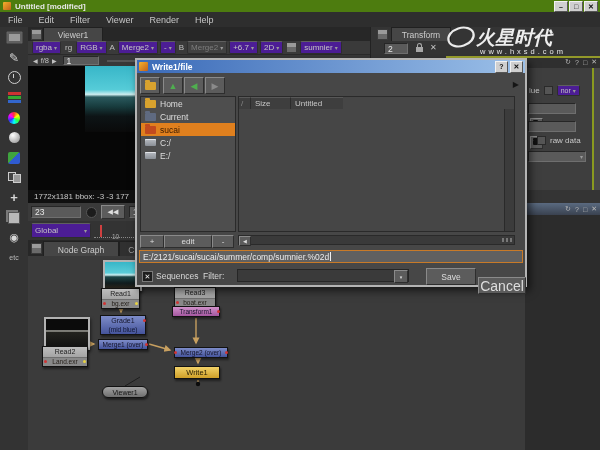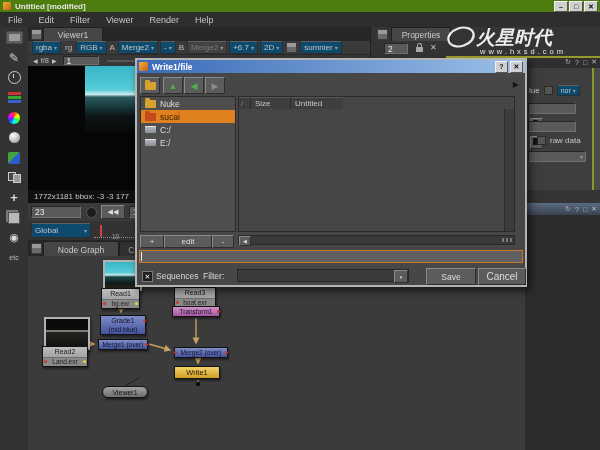--- a/index.html
+++ b/index.html
@@ -1,21 +1,21 @@
 <!DOCTYPE html>
 <html><head>
 <meta charset="utf-8">
 <style>
   html,body{margin:0;padding:0}
   body{width:600px;height:450px;position:relative;overflow:hidden;background:#323232;
        font-family:"Liberation Sans",sans-serif;-webkit-font-smoothing:antialiased}
   .abs{position:absolute}
   .lbl{font-size:8px;color:#c0c0c0}
   .seg{display:inline-flex;align-items:center;height:11px;margin:1px 1px;padding:0 3px;
-       background:#0c4a6e;border:1px solid #2e2e2e;border-top-color:#5f5f5f;
+       background:#4c1d95;border:1px solid #2e2e2e;border-top-color:#5f5f5f;
        font-size:8px;color:#c4c4c4;border-radius:2px;white-space:nowrap}
   .seg.dim{color:#7d7d7d;background:#424242}
   .caret{font-size:6px;margin-left:2px;color:#9a9a9a}
   .btn3d{background:#5c5c5c;border:1px solid #2e2e2e;border-top-color:#8a8a8a;border-left-color:#8a8a8a;
          color:#dedede;font-size:8px;display:flex;align-items:center;justify-content:center}
   .sunken{background:#5a5a5a;border:1px solid #262626;border-bottom-color:#6f6f6f;border-right-color:#6f6f6f;
           color:#e8e8e8;font-size:8.5px;display:flex;align-items:center;padding-left:3px;box-sizing:border-box}
   .tab{display:flex;align-items:center;justify-content:center;font-size:8.5px;color:#cccccc;
        background:#464646;border:1px solid #202020;border-bottom:none}
   .pane-icon{width:9px;height:9px;background:linear-gradient(180deg,#9a9a9a 50%,#6a6a6a 50%);
@@ -313,21 +313,21 @@
 
     <div class="node n-viewer" style="left:74px;top:130px;width:46px;height:12px">
       <span class="nl" style="line-height:11px;height:11px">Viewer1</span>
     </div>
   </div>
 </div>
 
 <div class="abs" style="left:370px;top:27px;width:230px;height:31px;background:#343434;border-left:1px solid #222">
   <div class="pane-icon abs" style="left:6px;top:2px"></div>
   <div class="tab abs" style="left:20px;top:0;width:58px;height:13px">
-    <span>Properties</span>
+    <span>Transform</span>
   </div>
   <div class="sunken abs" style="left:13px;top:16px;width:24px;height:11px">
     <span>2</span>
   </div>
   <div class="minilock abs" style="left:45px;top:17px"></div>
   <span class="abs" style="left:59px;top:16px;font-size:8px;color:#c4c4c4">✕</span>
 </div>
 
 <div class="abs" style="left:525px;top:27px;width:75px;height:423px;background:#343434">
 
@@ -416,21 +416,25 @@
     </div>
     <div class="btn3d abs" style="left:68px;top:1px;width:18px;height:15px;color:#8a8a8a;font-size:9px">
       <span>▶</span>
     </div>
     <span class="abs" style="right:6px;top:4px;font-size:8px;color:#151515">▶</span>
   </div>
 
   <div class="abs" style="left:3px;top:36px;width:96px;height:136px;background:#4e4e4e;border:1px solid #2a2a2a;box-sizing:border-box">
     <div class="fav-row">
         <div class="fold f-yellow"></div>
-        <span>Nuke</span>
+        <span>Home</span>
+      </div>
+    <div class="fav-row">
+        <div class="fold f-dark"></div>
+        <span>Current</span>
       </div>
     <div class="fav-row sel">
         <div class="fold f-red"></div>
         <span>sucai</span>
       </div>
     <div class="fav-row">
         <div class="drive"></div>
         <span>C:/</span>
       </div>
     <div class="fav-row">
@@ -466,35 +470,36 @@
   </div>
 
   <div class="abs" style="left:101px;top:175px;width:277px;height:10px;background:#3a3a3a;border:1px solid #2a2a2a;box-sizing:border-box">
     <div class="btn3d abs" style="left:0;top:0;width:10px;height:8px;font-size:5px">
       <span>◀</span>
     </div>
     <div class="abs" style="right:2px;top:2px;width:10px;height:4px;background:repeating-linear-gradient(90deg,#777 0 2px,#3a3a3a 2px 4px)"></div>
   </div>
 
   <div class="abs" style="left:2px;top:190px;width:384px;height:13px;background:#606060;border:1px solid #c87a28;box-sizing:border-box;display:flex;align-items:center">
+    <span style="font-size:8.5px;color:#ececec;padding-left:3px;white-space:nowrap">E:/2121/sucai/sucai/summer/comp/sumnier.%02d</span>
     <span style="width:1px;height:9px;background:#f0f0f0;margin-left:1px"></span>
   </div>
 
   <div class="abs" style="left:0;top:207px;width:388px;height:18px">
     <div class="abs" style="left:5px;top:4px;width:9px;height:9px;background:#1e1e1e;border:1px solid #7a7a7a;display:flex;align-items:center;justify-content:center">
       <span style="font-size:7px;color:#ececec">✕</span>
     </div>
     <span class="abs" style="left:19px;top:4px;font-size:8.5px;color:#d8d8d8">Sequences</span>
     <span class="abs" style="left:66px;top:4px;font-size:8.5px;color:#d8d8d8">Filter:</span>
     <div class="abs" style="left:100px;top:2px;width:172px;height:13px;background:#3a3a3a;border:1px solid #262626;box-sizing:border-box">
       <span style="font-size:8px;color:#ccc"></span>
       <div class="btn3d abs" style="right:0;top:0;width:12px;height:11px;font-size:5px">
         <span>▾</span>
       </div>
     </div>
     <div class="btn3d abs" style="left:289px;top:1px;width:48px;height:15px;font-size:8.5px">
       <span>Save</span>
     </div>
-    <div class="btn3d abs" style="left:341px;top:1px;width:46px;height:15px;font-size:10px">
+    <div class="btn3d abs" style="left:341px;top:10px;width:46px;height:15px;font-size:14px">
       <span>Cancel</span>
     </div>
   </div>
 </div>
 
 </body></html>

